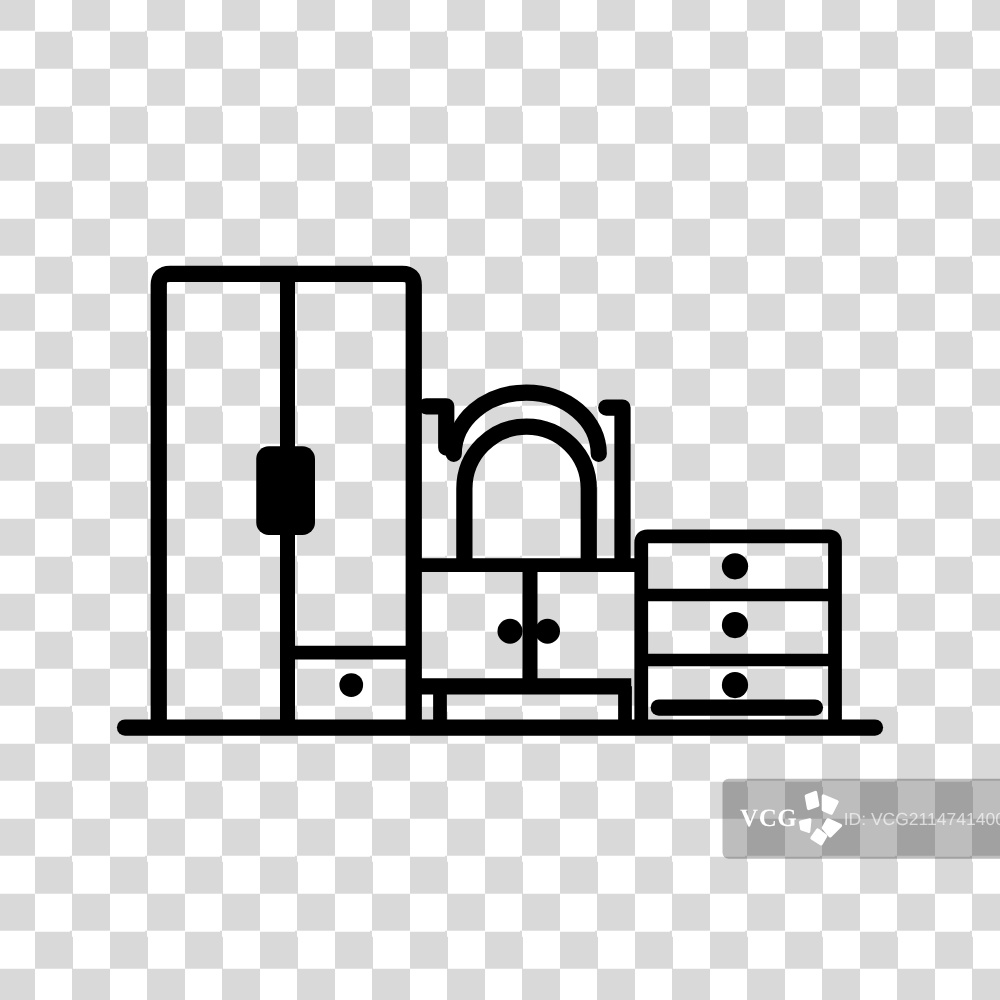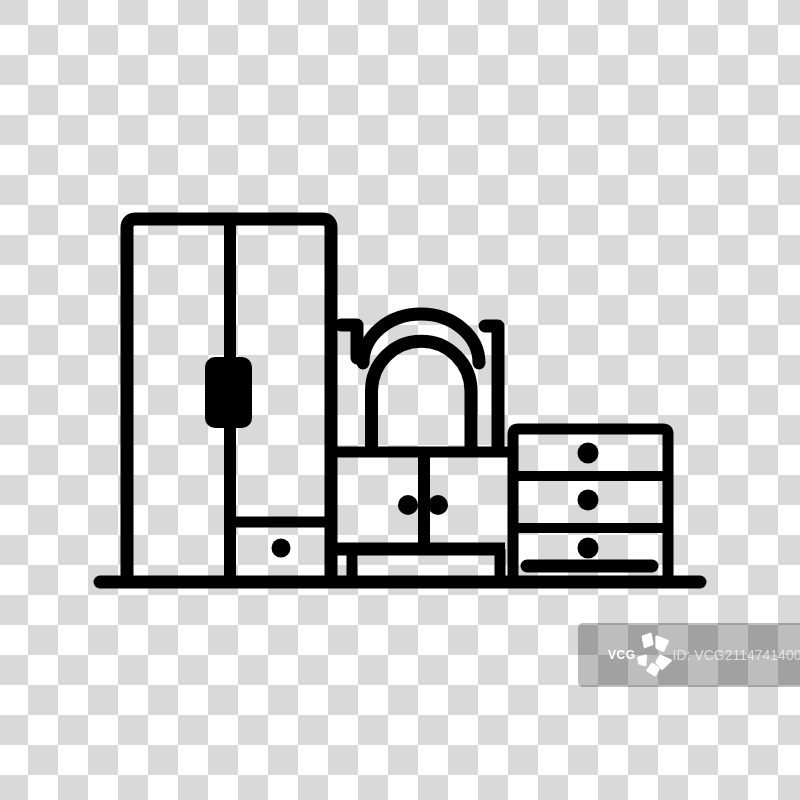--- a/index.html
+++ b/index.html
@@ -19,23 +19,23 @@
   .stroke{stroke:var(--icon,#000);fill:none;}
   .fill{fill:var(--icon,#000);stroke:none;}
   .watermark{
     position:absolute;left:578px;top:623px;width:222px;height:64px;
     background:var(--watermark-overlay,rgba(0,0,0,0.26));
     border-radius:5px 0 0 5px;
     display:flex;align-items:center;
   }
   .wm-brand{
     color:var(--watermark-text,#fff);
-    font-family:Liberation Sans, sans-serif;
-    font-size:12px;font-weight:bold;letter-spacing:.5px;
-    margin-left:30px;flex:none;
+    font-family:Liberation Serif, serif;
+    font-size:20px;font-weight:bold;letter-spacing:.5px;
+    margin-left:14px;flex:none;
   }
   .wm-flower{width:40px;height:50px;margin-left:-2px;flex:none;}
   .wm-flower .petal{
     fill:var(--watermark-text,#fff);
     stroke:var(--watermark-text,#fff);
     stroke-width:3;stroke-linejoin:round;
   }
   .wm-id{
     color:var(--watermark-id-text,rgba(255,255,255,0.62));
     font-family:"Liberation Sans",sans-serif;

